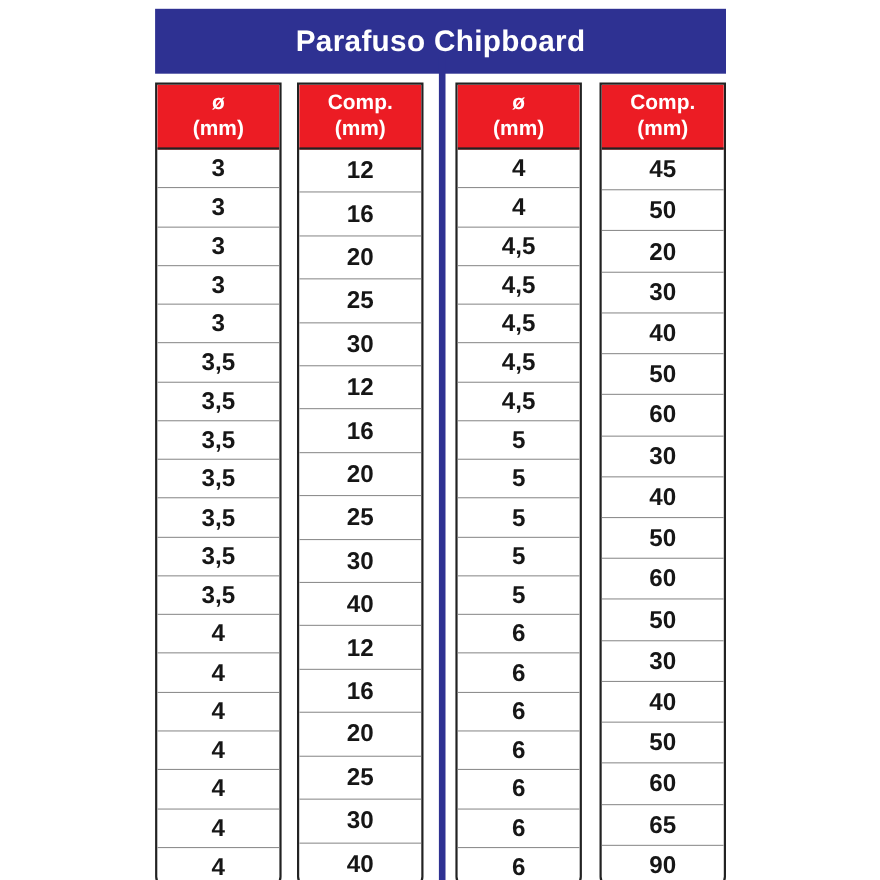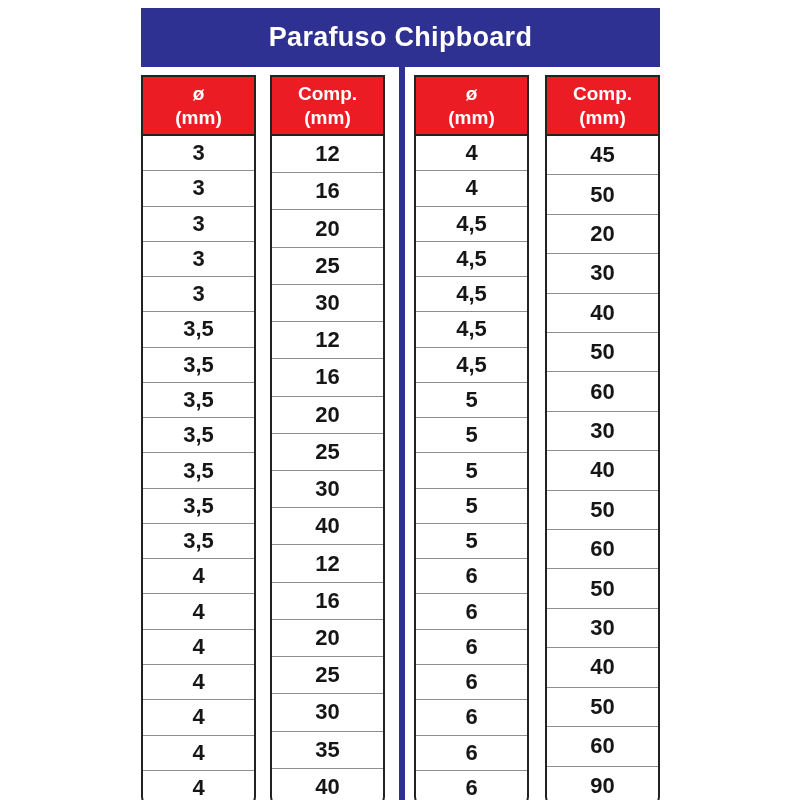--- a/index.html
+++ b/index.html
@@ -139,21 +139,20 @@
           <div class="cell">16</div>
           <div class="cell">20</div>
           <div class="cell">25</div>
           <div class="cell">30</div>
           <div class="cell">40</div>
           <div class="cell">12</div>
           <div class="cell">16</div>
           <div class="cell">20</div>
           <div class="cell">25</div>
           <div class="cell">30</div>
-          <div class="cell">35</div>
           <div class="cell">40</div>
         </div>
     </div>
 
     <div class="table-group right">
       <div class="col-box">
           <div class="col-header">
             <div>ø</div>
             <div>(mm)</div>
           </div>
@@ -191,20 +190,21 @@
           <div class="cell">60</div>
           <div class="cell">30</div>
           <div class="cell">40</div>
           <div class="cell">50</div>
           <div class="cell">60</div>
           <div class="cell">50</div>
           <div class="cell">30</div>
           <div class="cell">40</div>
           <div class="cell">50</div>
           <div class="cell">60</div>
+          <div class="cell">65</div>
           <div class="cell">90</div>
         </div>
     </div>
 
   </div>
 
   <div class="divider"></div>
 
 </div>
 

